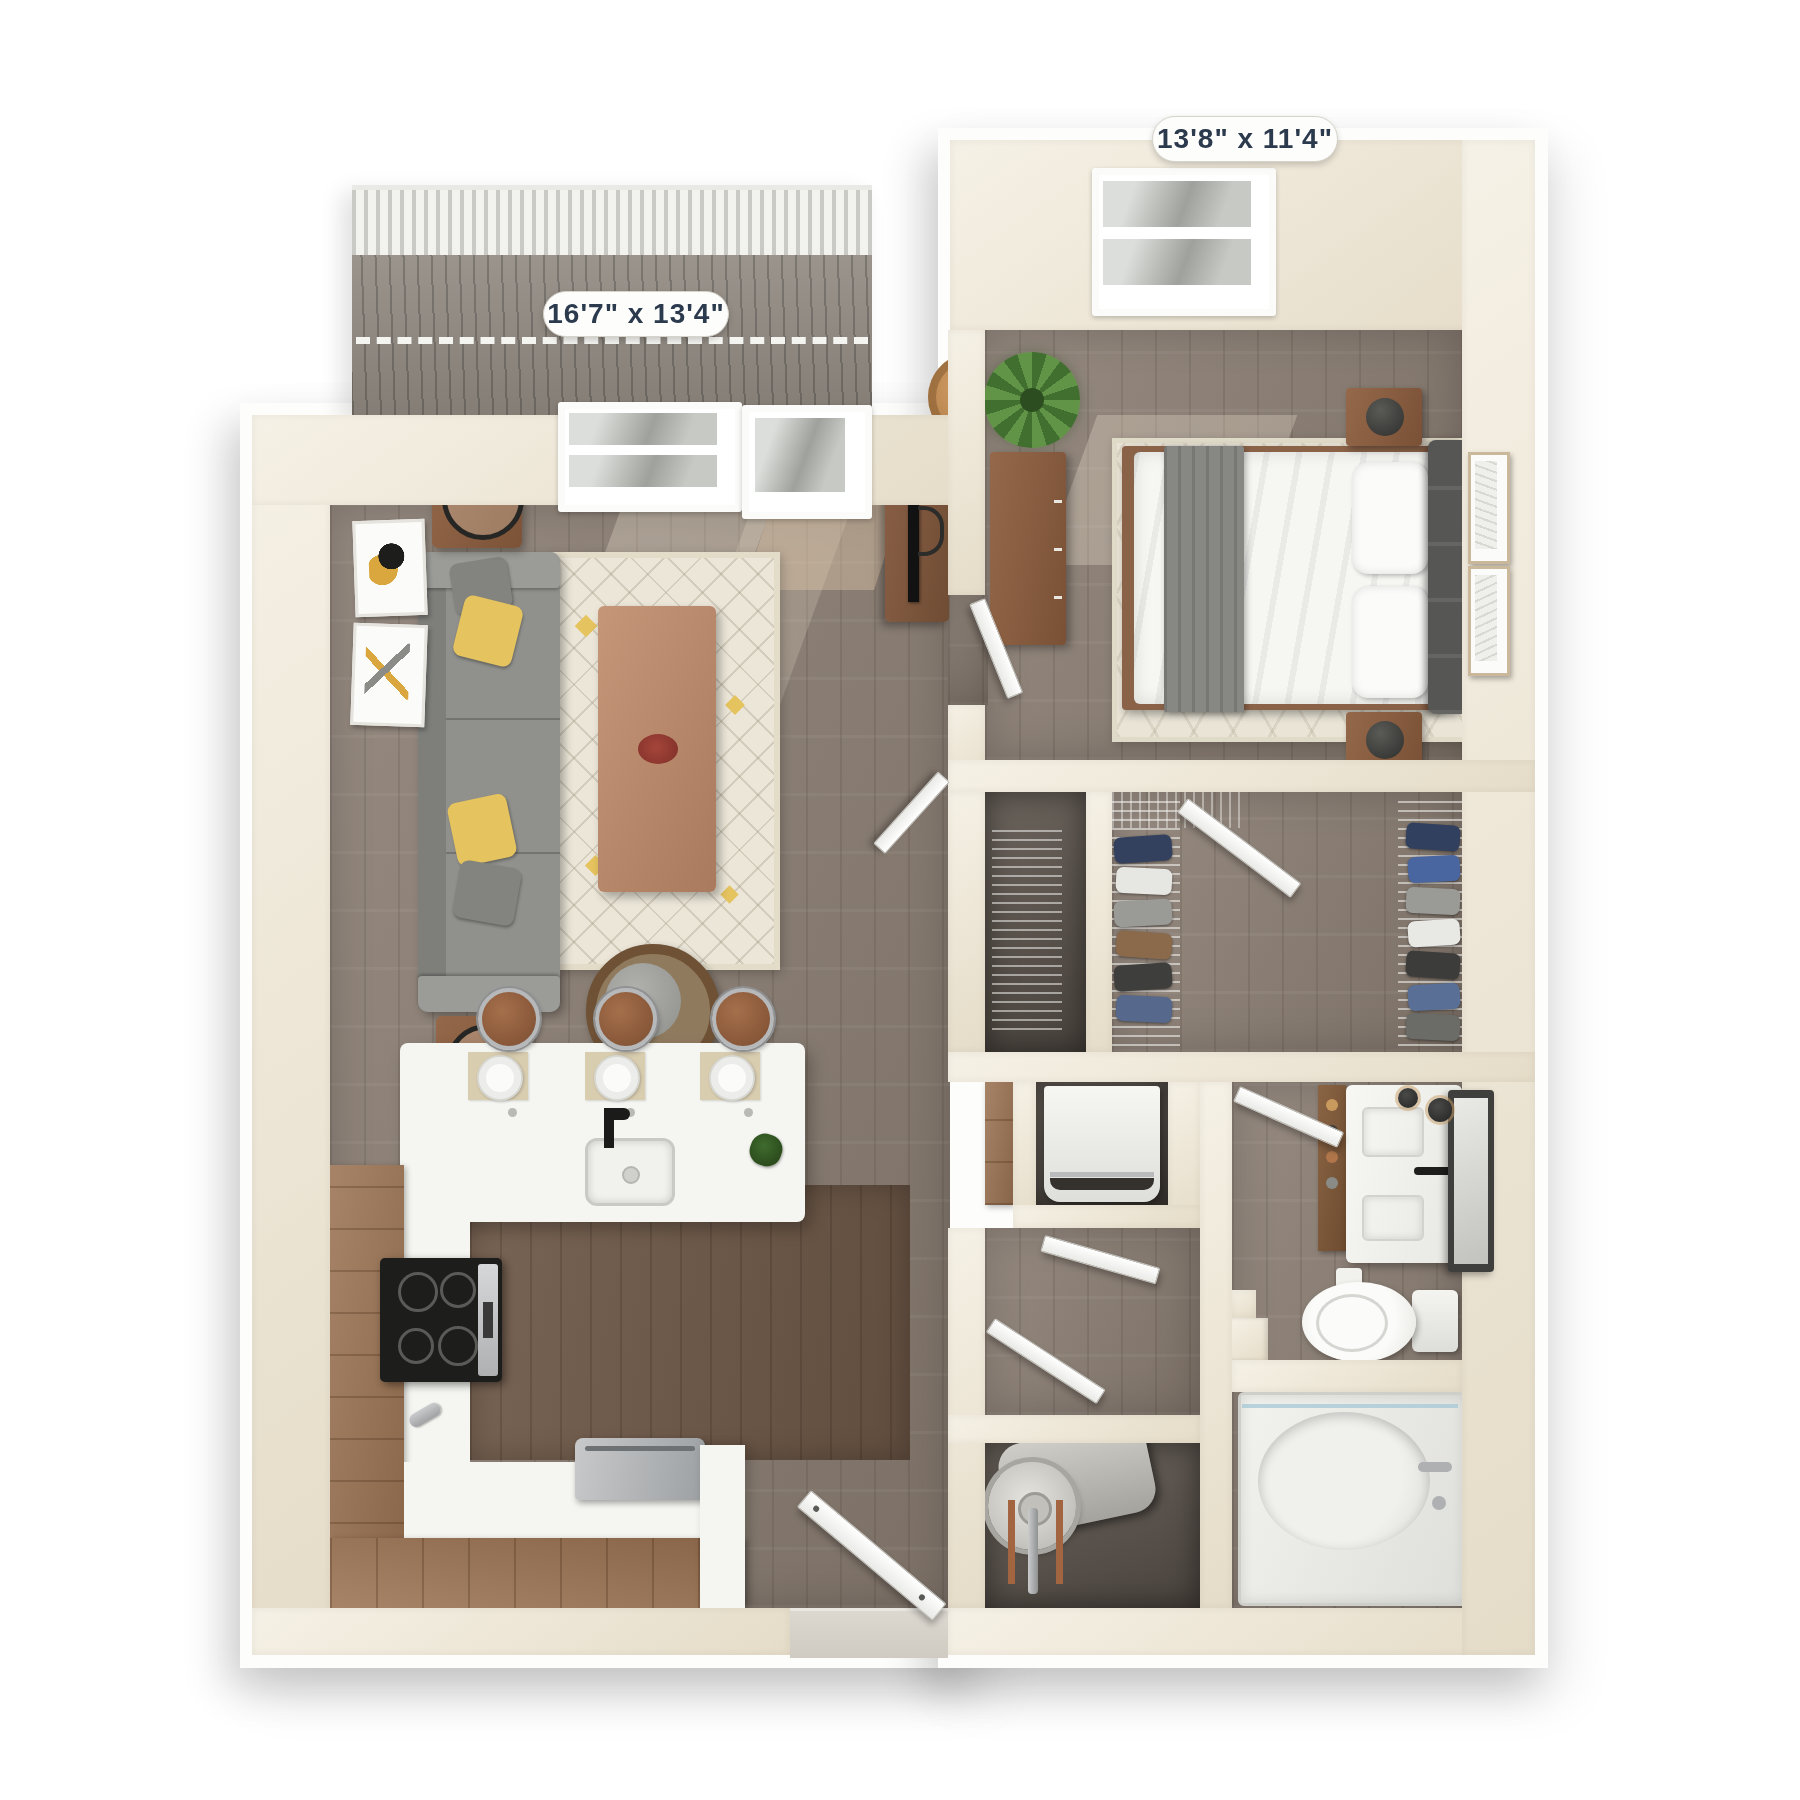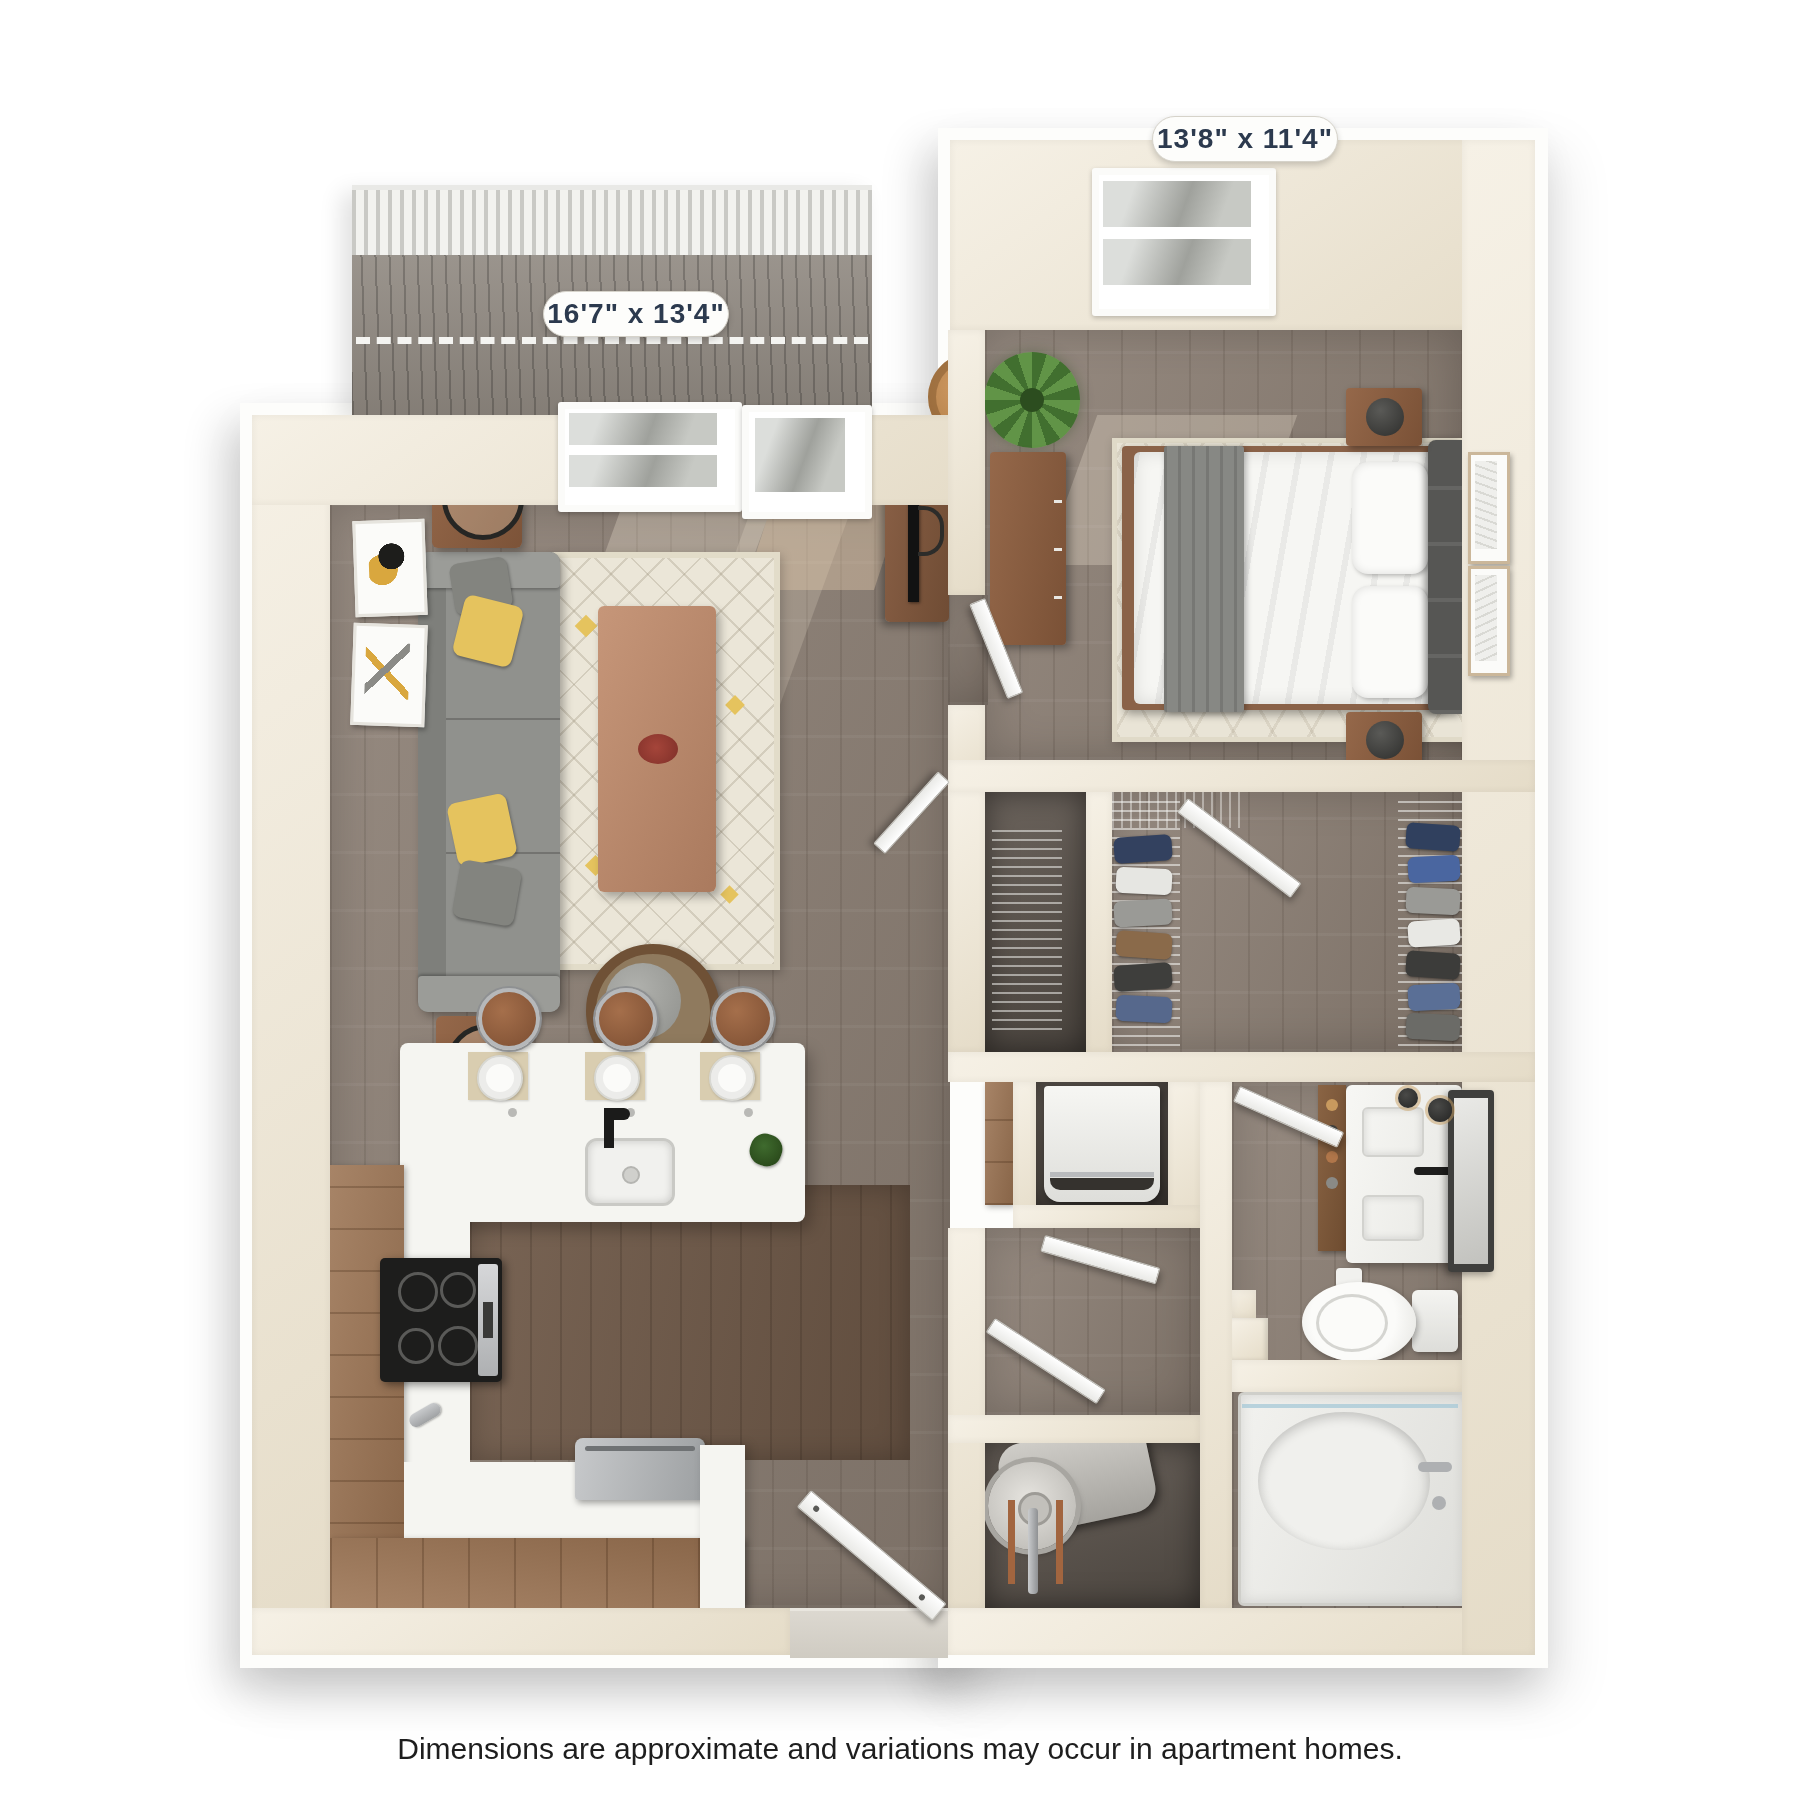--- a/index.html
+++ b/index.html
@@ -322,14 +322,13 @@
     <div class="abs" style="left:150px;top:7px;width:6px;height:6px;border-radius:50%;background:#5a5a57;"></div>
   </div>
 
   <div class="abs pill" style="left:543px;top:291px;width:184px;height:44px;">
       <span>16'7" x 13'4"</span>
     </div>
   <div class="abs pill" style="left:1152px;top:116px;width:184px;height:44px;">
       <span>13'8" x 11'4"</span>
     </div>
 
-  <div id="caption">Dimensions are approximate and variations may occur in apartment homes.</div>
 </div>
 
 </body></html>

